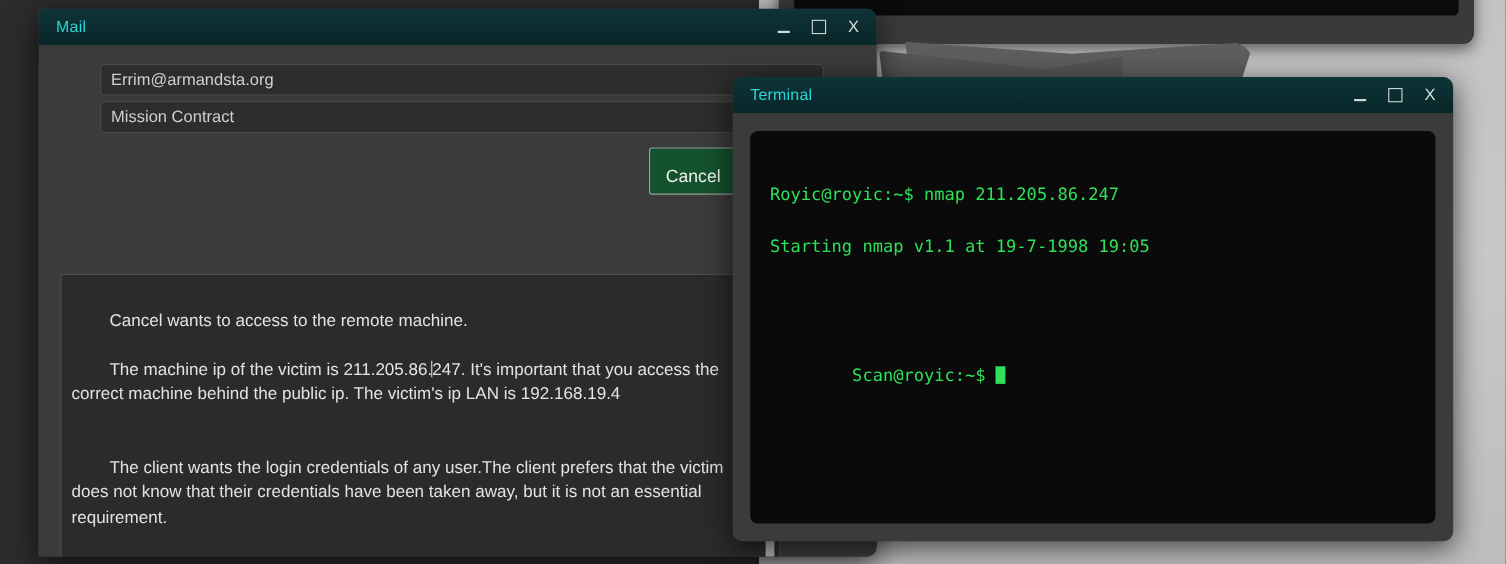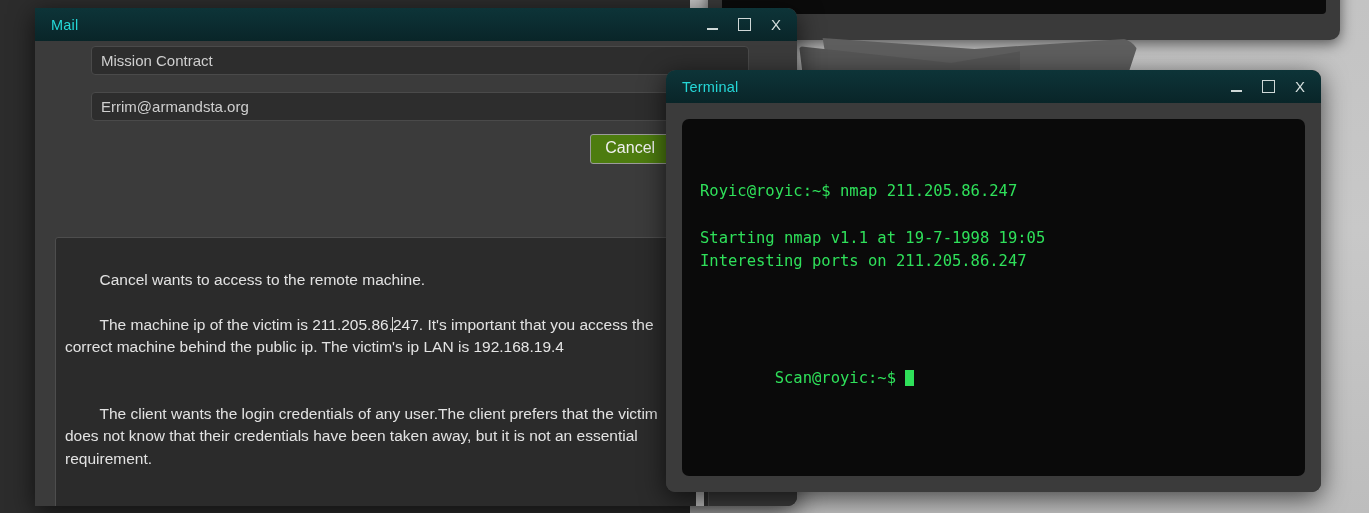--- a/index.html
+++ b/index.html
@@ -151,27 +151,27 @@
   #field-to { margin-top: 17px; }
   #field-subject { margin-top: 5px; }
 
   .mail-actions {
     display: flex;
     justify-content: flex-end;
     gap: 8px;
     padding: 13px 48px 0 0;
   }
   .mail-btn {
-    background: #4d7c0f;
+    background: #14532d;
     border: 1px solid #9b9b9b;
     border-radius: 3px;
     color: #f0f0f0;
     font-family: "Liberation Sans", sans-serif;
     font-size: 16px;
-    padding: 4px 14px 6px;
+    padding: 17px 14px 6px;
     cursor: pointer;
     line-height: 1.1;
   }
 
   #mail-text-area {
     position: absolute;
     left: 20px;
     top: 191px;
     width: 654px;
     height: 295px;
@@ -226,21 +226,21 @@
     background: #3b3b3b;
     padding: 16px;
     box-sizing: border-box;
   }
   #terminal-console {
     width: 100%;
     height: 100%;
     box-sizing: border-box;
     background: #0a0a0a;
     border-radius: 7px;
-    padding: 14px 18px;
+    padding: 0 18px;
     font-family: "DejaVu Sans Mono", "Liberation Mono", monospace;
     font-size: 15.5px;
     line-height: 23.4px;
     color: #2fe05a;
     white-space: pre-wrap;
     overflow: hidden;
     cursor: text;
   }
   .term-line { min-height: 23.4px; }
   .term-cursor {
@@ -274,22 +274,22 @@
       <div class="win-btn">
         <i class="glyph-max"></i>
       </div>
       <div class="win-btn glyph-close">X</div>
     </div>
   </div>
 
   <div id="mail-body">
 
     <div class="field-wrap">
+      <input id="field-to" class="mail-field" type="text" value="Errim@armandsta.org" style="">
       <input id="field-subject" class="mail-field" type="text" value="Mission Contract" style="">
-      <input id="field-to" class="mail-field" type="text" value="Errim@armandsta.org" style="">
     </div>
 
     <div class="mail-actions">
       <button class="mail-btn">Cancel</button>
       <button class="mail-btn">Reply</button>
     </div>
 
     <div id="mail-text-area">
       <div id="mail-text">
         <span>Cancel wants to access to the remote machine.</span><br>
@@ -315,20 +315,20 @@
       </div>
       <div class="win-btn">
         <i class="glyph-max"></i>
       </div>
       <div class="win-btn glyph-close">X</div>
     </div>
   </div>
 
   <div id="terminal-body">
     <div id="terminal-console">
-      <div id="terminal-lines"><div class="term-line">Royic@royic:~$ nmap 211.205.86.247</div><div class="term-line"></div><div class="term-line">Starting nmap v1.1 at 19-7-1998 19:05</div><div class="term-line">Interesting ports on 211.205.86.247</div><div class="term-line"></div></div>
+      <div id="terminal-lines"><div class="term-line">Royic@royic:~$ nmap 211.205.86.247</div><div class="term-line"></div><div class="term-line">Starting nmap v1.1 at 19-7-1998 19:05</div><div class="term-line"></div></div>
       <div class="term-line">
         <span>Scan@royic:~$ </span><span class="term-cursor"></span>
       </div>
     </div>
   </div>
 
 </div>
 
 </body></html>

